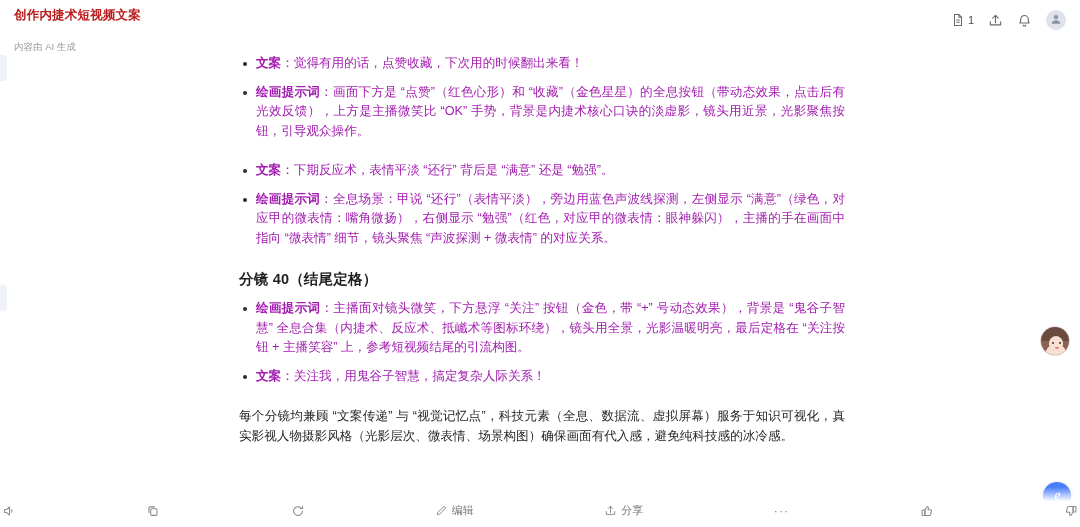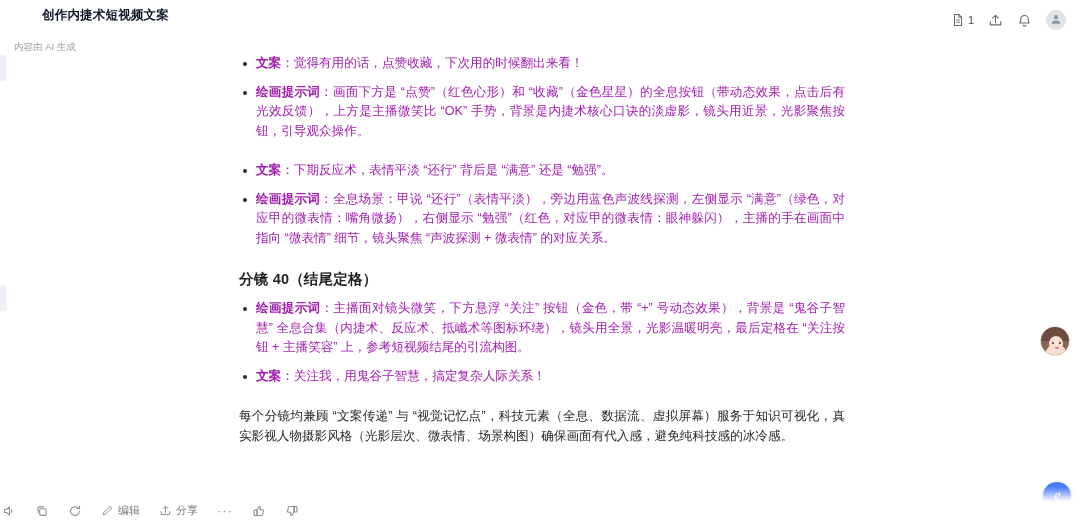--- a/index.html
+++ b/index.html
@@ -19,25 +19,24 @@
     height: 40px;
     background: #ffffff;
     display: flex;
     align-items: flex-start;
     padding: 8px 14px 0 14px;
     z-index: 10;
   }
   .title-block { flex: 1; min-width: 0; }
   .doc-title {
     font-size: 12.5px;
-    color: #0f172a;
+    color: #b91c1c;
     font-weight: 600;
     line-height: 15px;
     letter-spacing: 0.2px;
-    margin-left: 28px;
   }
   .doc-sub {
     font-size: 9.5px;
     color: #9b9b9b;
     line-height: 13px;
     margin-top: 17px;
   }
   .header-actions {
     display: flex;
     align-items: center;
@@ -128,21 +127,21 @@
     margin: 0;
     text-align: justify;
   }
 
   
   .toolbar {
     position: absolute;
     left: 0; right: 0;
     bottom: 2px;
     display: flex;
-    justify-content: flex-start;
+    justify-content: space-between;
     align-items: center;
     gap: 15px;
     color: #8b8b8b;
     background: linear-gradient(to bottom, rgba(255,255,255,0) 0%, #ffffff 38%);
     padding-top: 14px;
     padding-bottom: 5px;
     z-index: 9;
   }
   .tb-item {
     display: flex;

